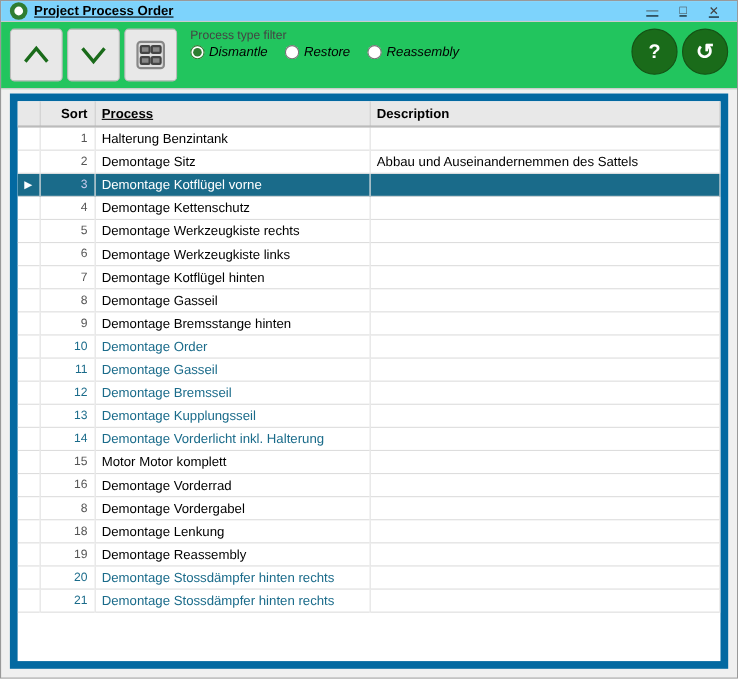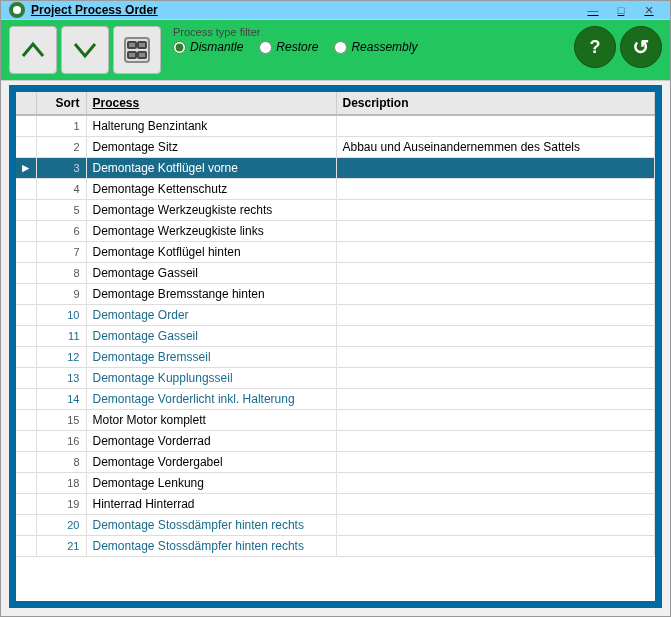--- a/index.html
+++ b/index.html
@@ -402,21 +402,21 @@
           </tr>
           <tr>
             <td class="arrow-cell"></td>
             <td class="sort-cell">18</td>
             <td>Demontage Lenkung</td>
             <td></td>
           </tr>
           <tr>
             <td class="arrow-cell"></td>
             <td class="sort-cell">19</td>
-            <td>Hinterrad Hinterrad</td>
+            <td>Demontage Reassembly</td>
             <td></td>
           </tr>
           <tr>
             <td class="arrow-cell"></td>
             <td class="sort-cell"><span class="link-blue">20</span></td>
             <td><span class="link-blue">Demontage Stossdämpfer hinten rechts</span></td>
             <td></td>
           </tr>
           <tr>
             <td class="arrow-cell"></td>

